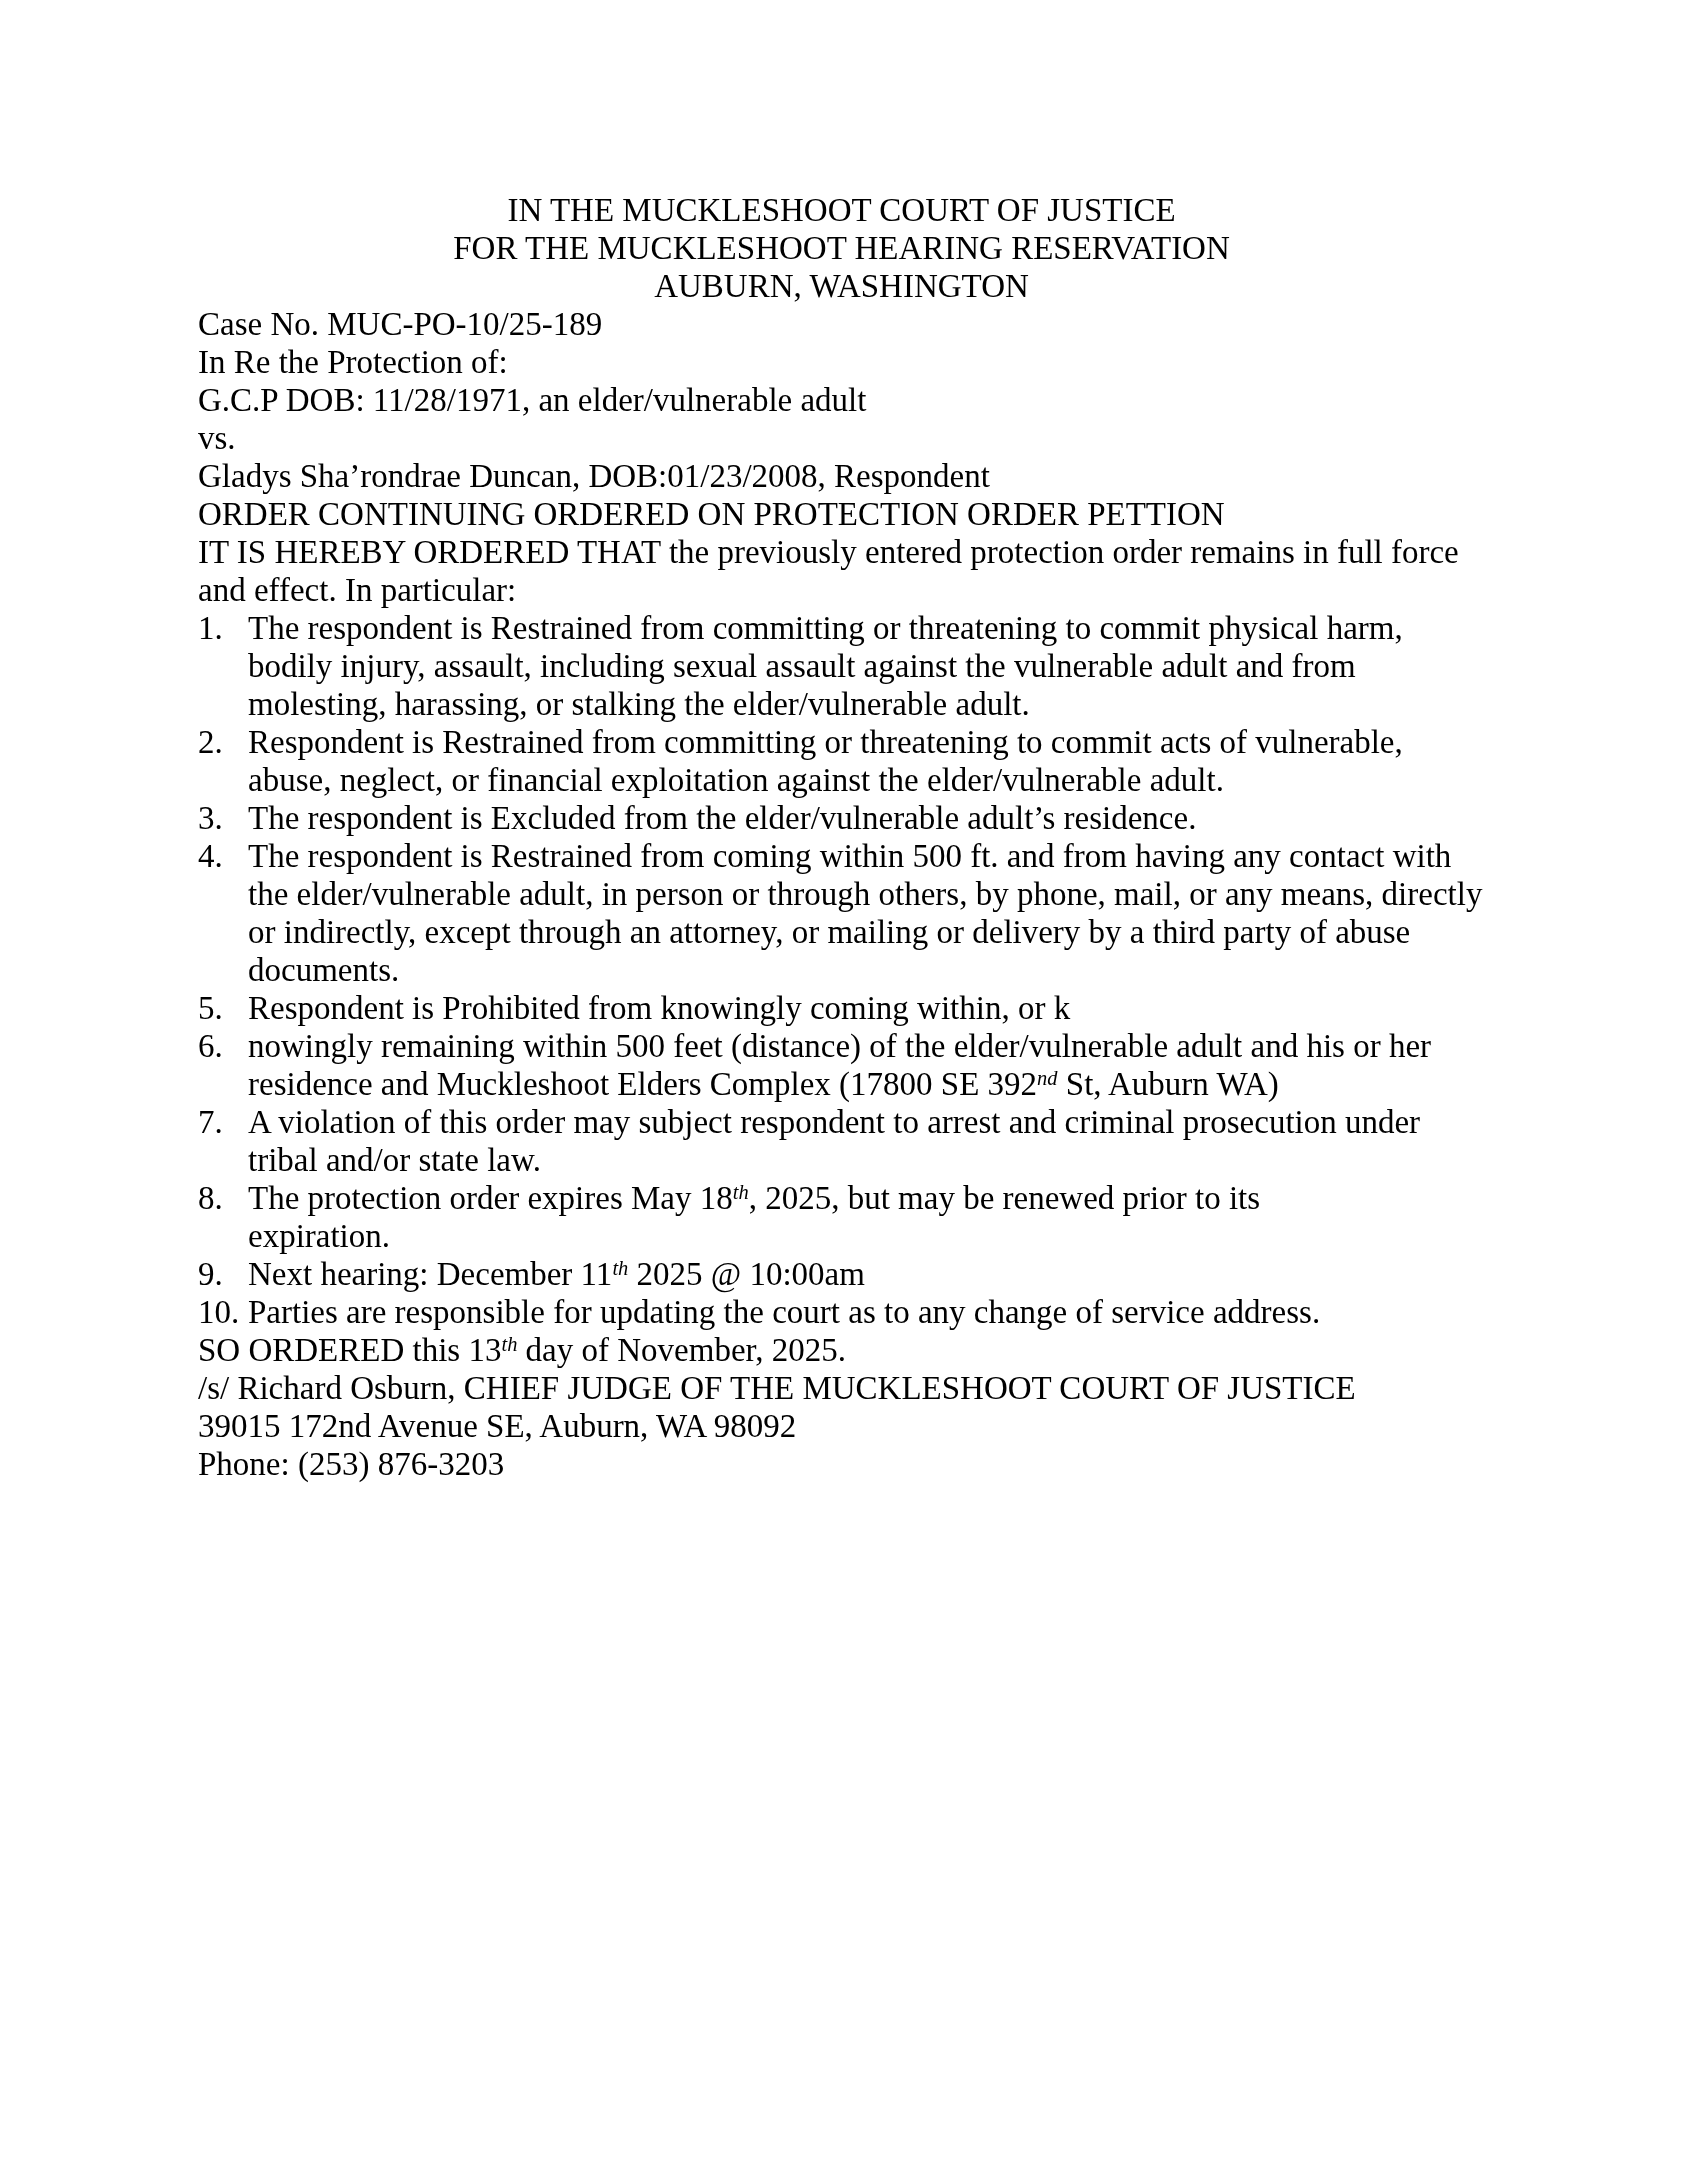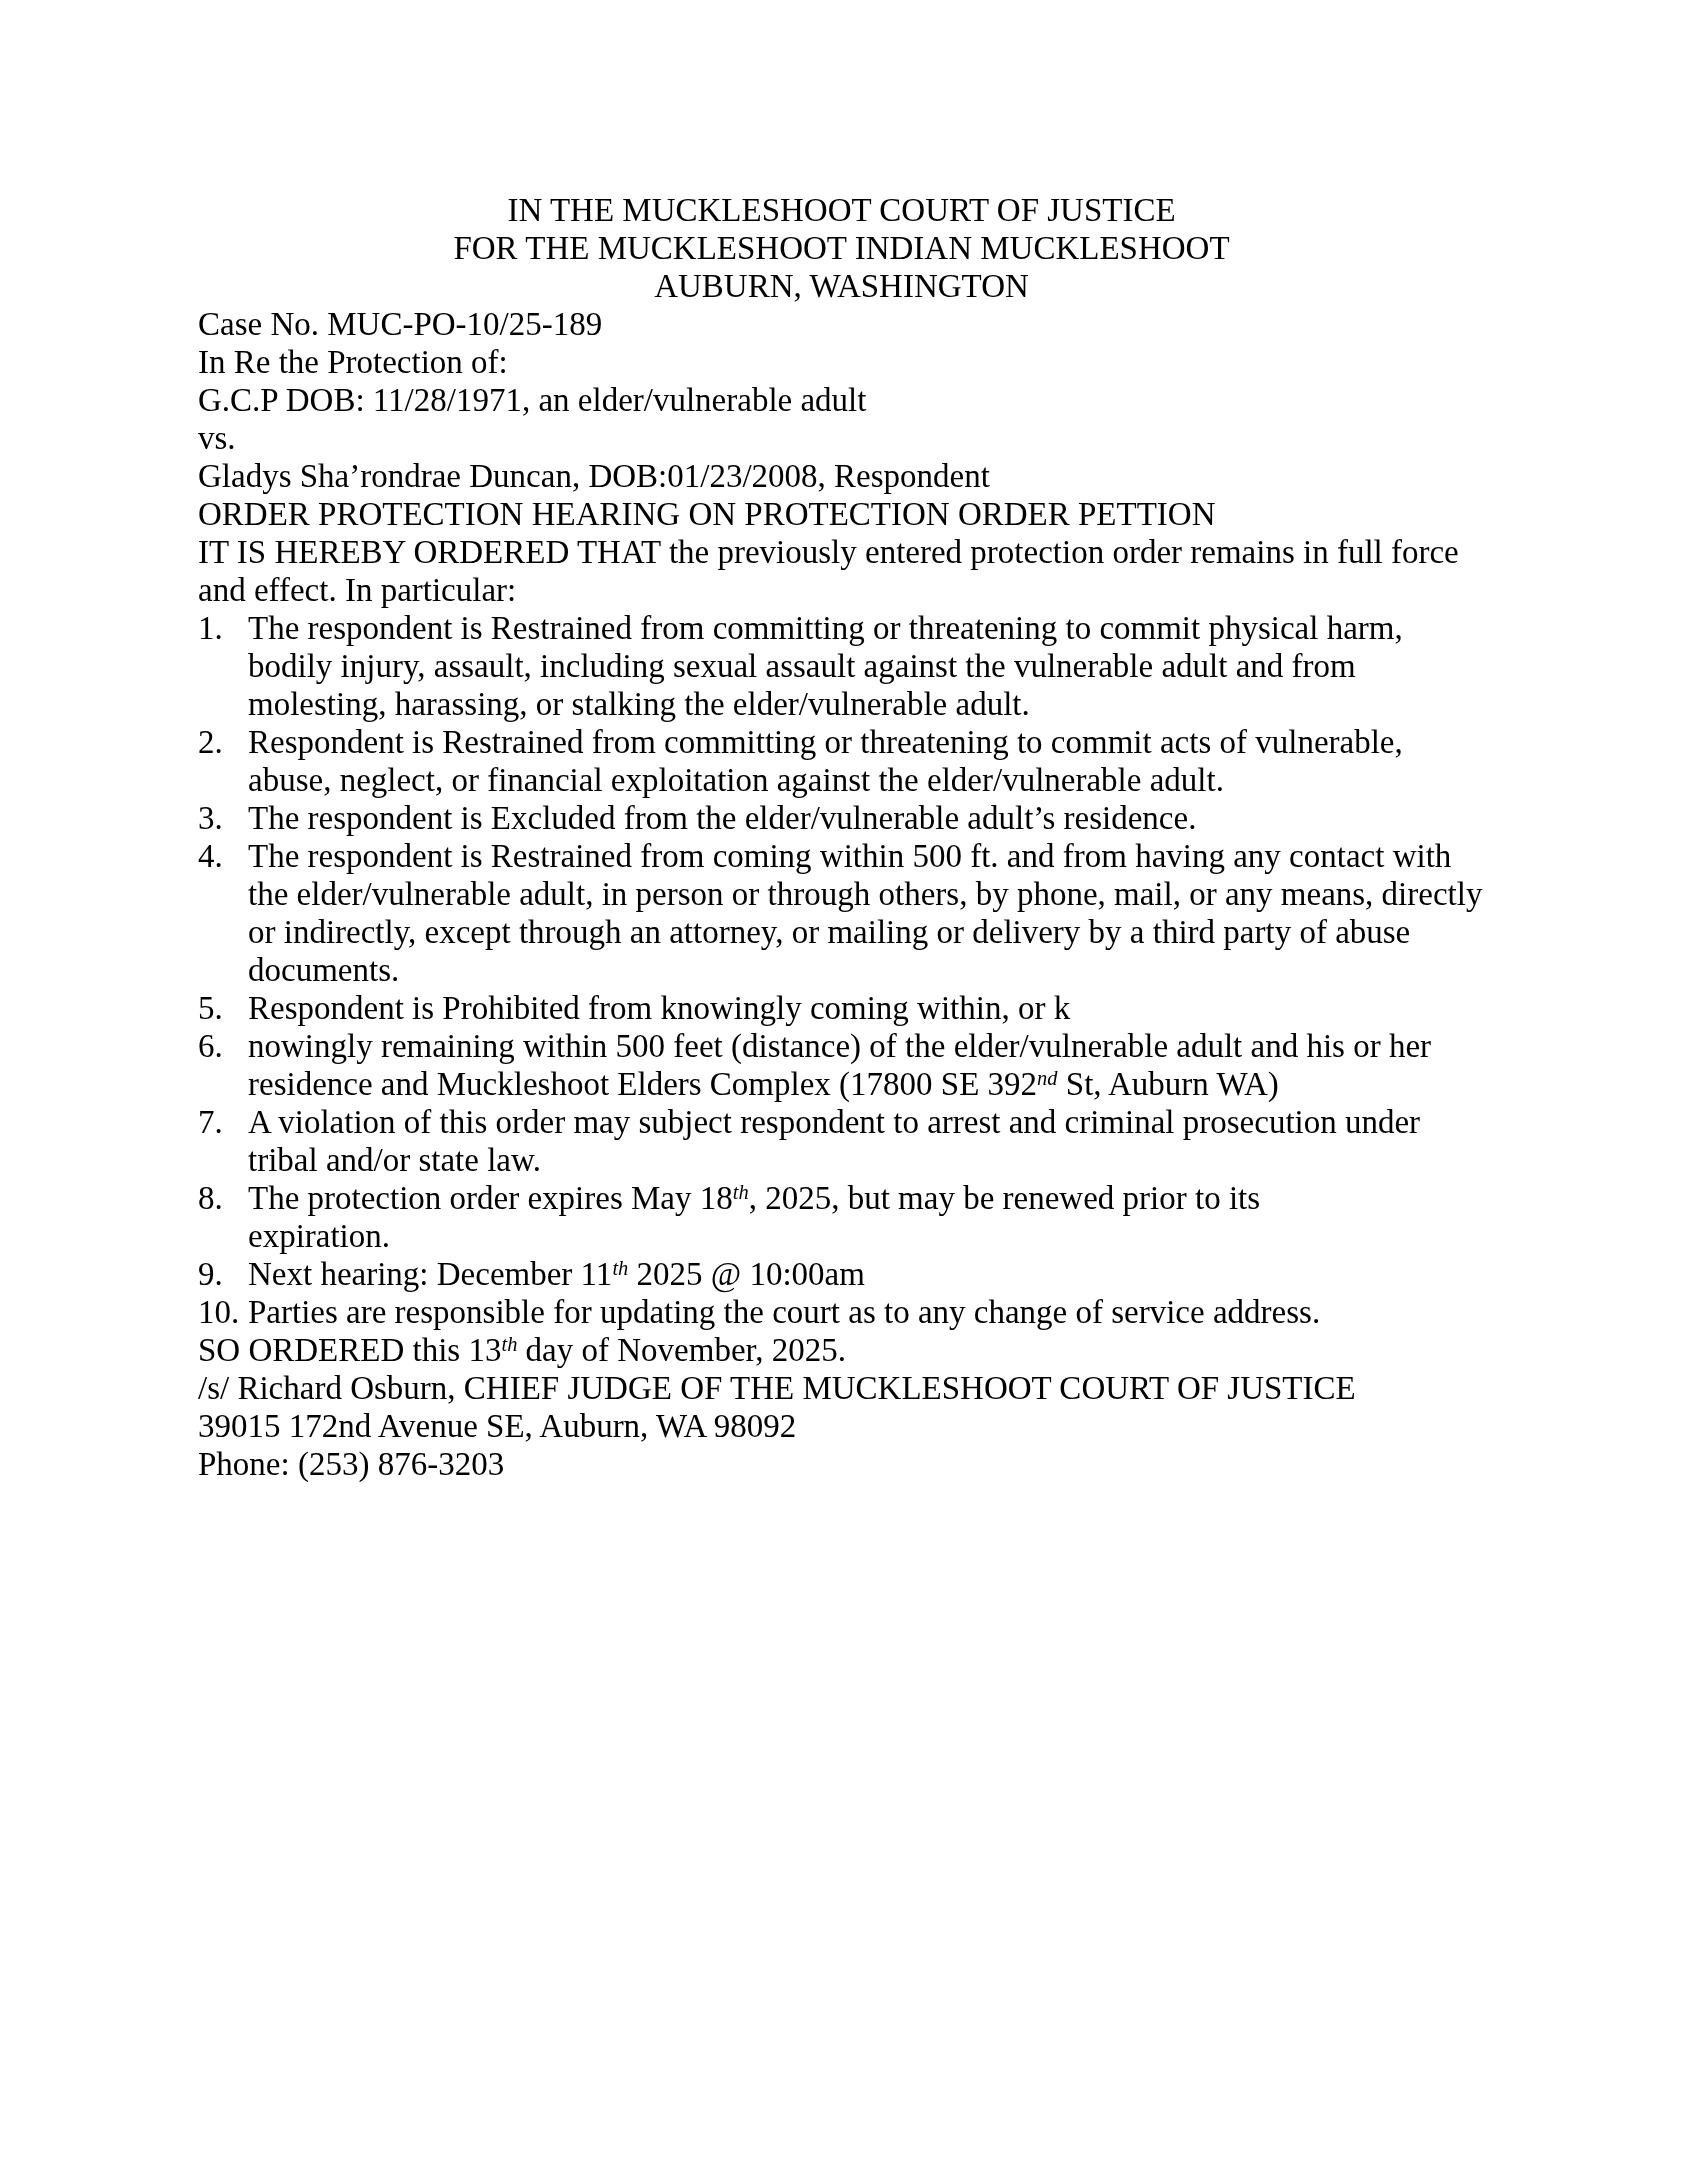--- a/index.html
+++ b/index.html
@@ -48,21 +48,21 @@
   }
 </style>
 </head>
 <body>
 
 <div class="page">
   <div class="doc">
 
     <div class="header">
       <div class="line center">IN THE MUCKLESHOOT COURT OF JUSTICE</div>
-      <div class="line center">FOR THE MUCKLESHOOT INDIAN MUCKLESHOOT</div>
+      <div class="line center">FOR THE MUCKLESHOOT HEARING RESERVATION</div>
       <div class="line center">AUBURN, WASHINGTON</div>
     </div>
 
     <div class="blk">
       <div class="line">Case No. MUC-PO-10/25-189</div>
     </div>
 
     <div class="blk">
       <div class="line">In Re the Protection of:</div>
       <div class="line">G.C.P DOB: 11/28/1971, an elder/vulnerable adult</div>
@@ -70,21 +70,21 @@
 
     <div class="blk">
       <div class="line">vs.</div>
     </div>
 
     <div class="blk">
       <div class="line">Gladys Sha’rondrae Duncan, DOB:01/23/2008, Respondent</div>
     </div>
 
     <div class="blk">
-      <div class="line">ORDER PROTECTION HEARING ON PROTECTION ORDER PETTION</div>
+      <div class="line">ORDER CONTINUING ORDERED ON PROTECTION ORDER PETTION</div>
     </div>
 
     <div class="blk">
       <div class="line">IT IS HEREBY ORDERED THAT the previously entered protection order remains in full force</div>
       <div class="line">and effect. In particular:</div>
     </div>
 
     <div class="blk items" id="items">
         <div class="item">
           <span class="num line">1.</span>

